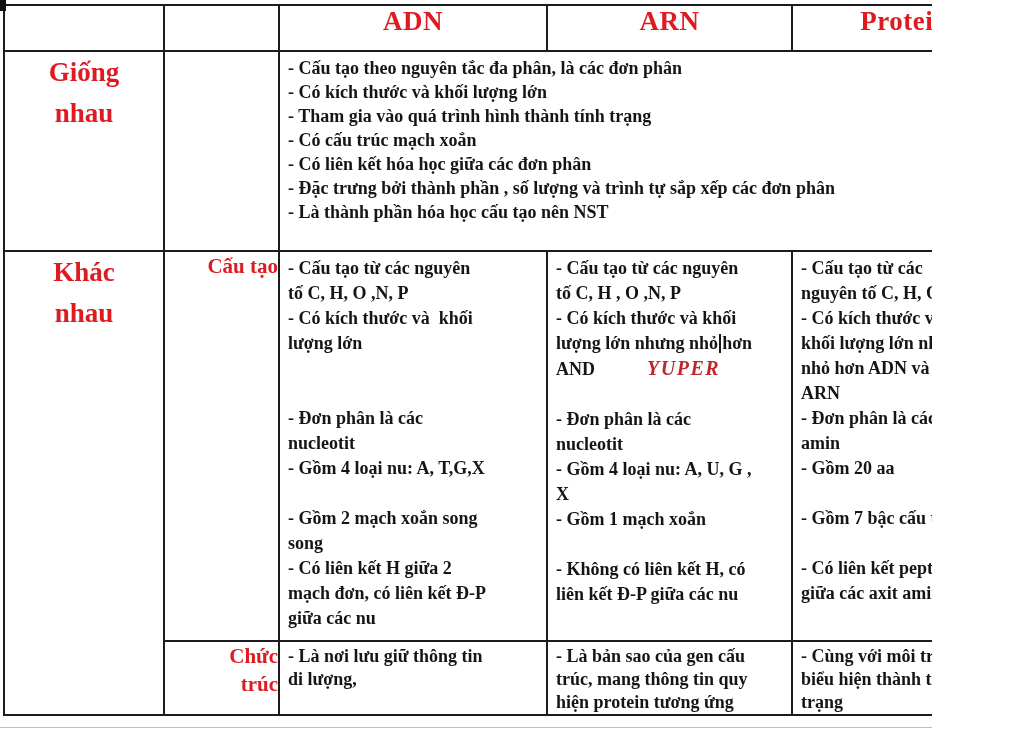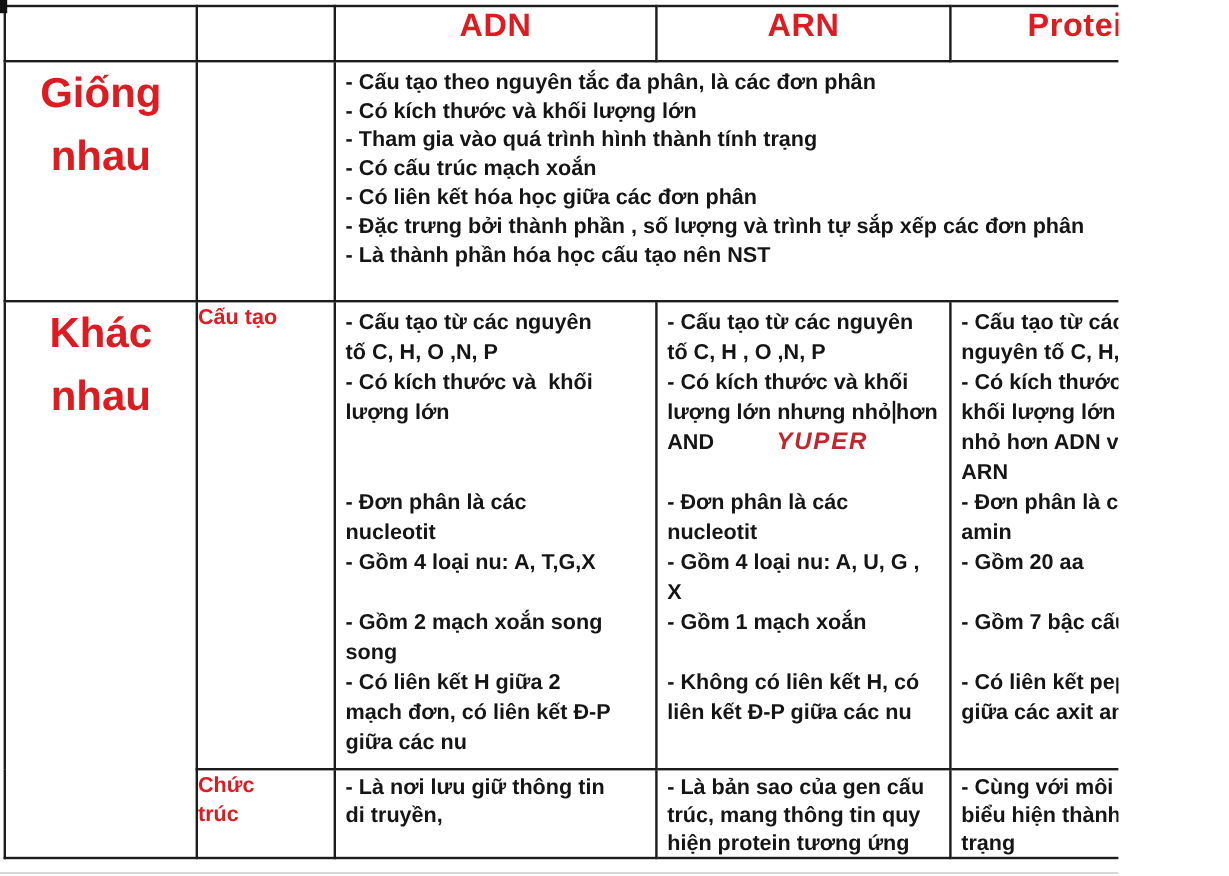--- a/index.html
+++ b/index.html
@@ -9,21 +9,21 @@
     --wm:#c2262c;
     --paper:#ffffff;
   }
   *{margin:0;padding:0;box-sizing:border-box;}
   html,body{background:#ffffff;}
   .page{
     position:relative;
     width:932px;height:730px;
     background:var(--paper);
     overflow:hidden;
-    font-family:Liberation Sans, sans-serif;
+    font-family:Liberation Serif, serif;
     color:var(--ink);
   }
   table.cmp{
     border-collapse:collapse;
     table-layout:fixed;
     width:1013px;
     margin:4px 0 0 3px;
   }
   table.cmp td{
     border:2px solid var(--border);
@@ -41,26 +41,26 @@
   tr.r3 td{height:390px}
   tr.r4 td{height:72px}
 
   td.hdr{
     vertical-align:middle;text-align:center;
     color:var(--red);font-weight:bold;font-size:27px;
     letter-spacing:.5px;
   }
   td.big-label{
     vertical-align:middle;text-align:center;
-    color:var(--red);font-weight:bold;font-size:35px;
+    color:var(--red);font-weight:bold;font-size:27px;
     line-height:1.5;white-space:pre-line;
   }
   td.sub-label{
-    vertical-align:middle;text-align:left;
-    color:var(--red);font-weight:bold;font-size:18px;
+    vertical-align:middle;text-align:right;
+    color:var(--red);font-weight:bold;font-size:21px;
     line-height:1.35;white-space:pre-line;
   }
   .cell-text{
     font-weight:bold;
     font-size:18px;
     line-height:24px;
     padding:4px 4px 0 8px;
     white-space:pre-wrap;
   }
   tr.r3 .cell-text{line-height:25px;}
@@ -173,21 +173,21 @@
 - Có liên kết peptit
 giữa các axit amin</div>
       </td>
     </tr>
 
     <tr class="r4">
       <td class="sub-label">Chức
 trúc</td>
       <td>
         <div class="cell-text">- Là nơi lưu giữ thông tin
-di truyền,</div>
+di lượng,</div>
       </td>
       <td>
         <div class="cell-text">- Là bản sao của gen cấu
 trúc, mang thông tin quy
 hiện protein tương ứng</div>
       </td>
       <td>
         <div class="cell-text">- Cùng với môi trường
 biểu hiện thành tính
 trạng</div>

